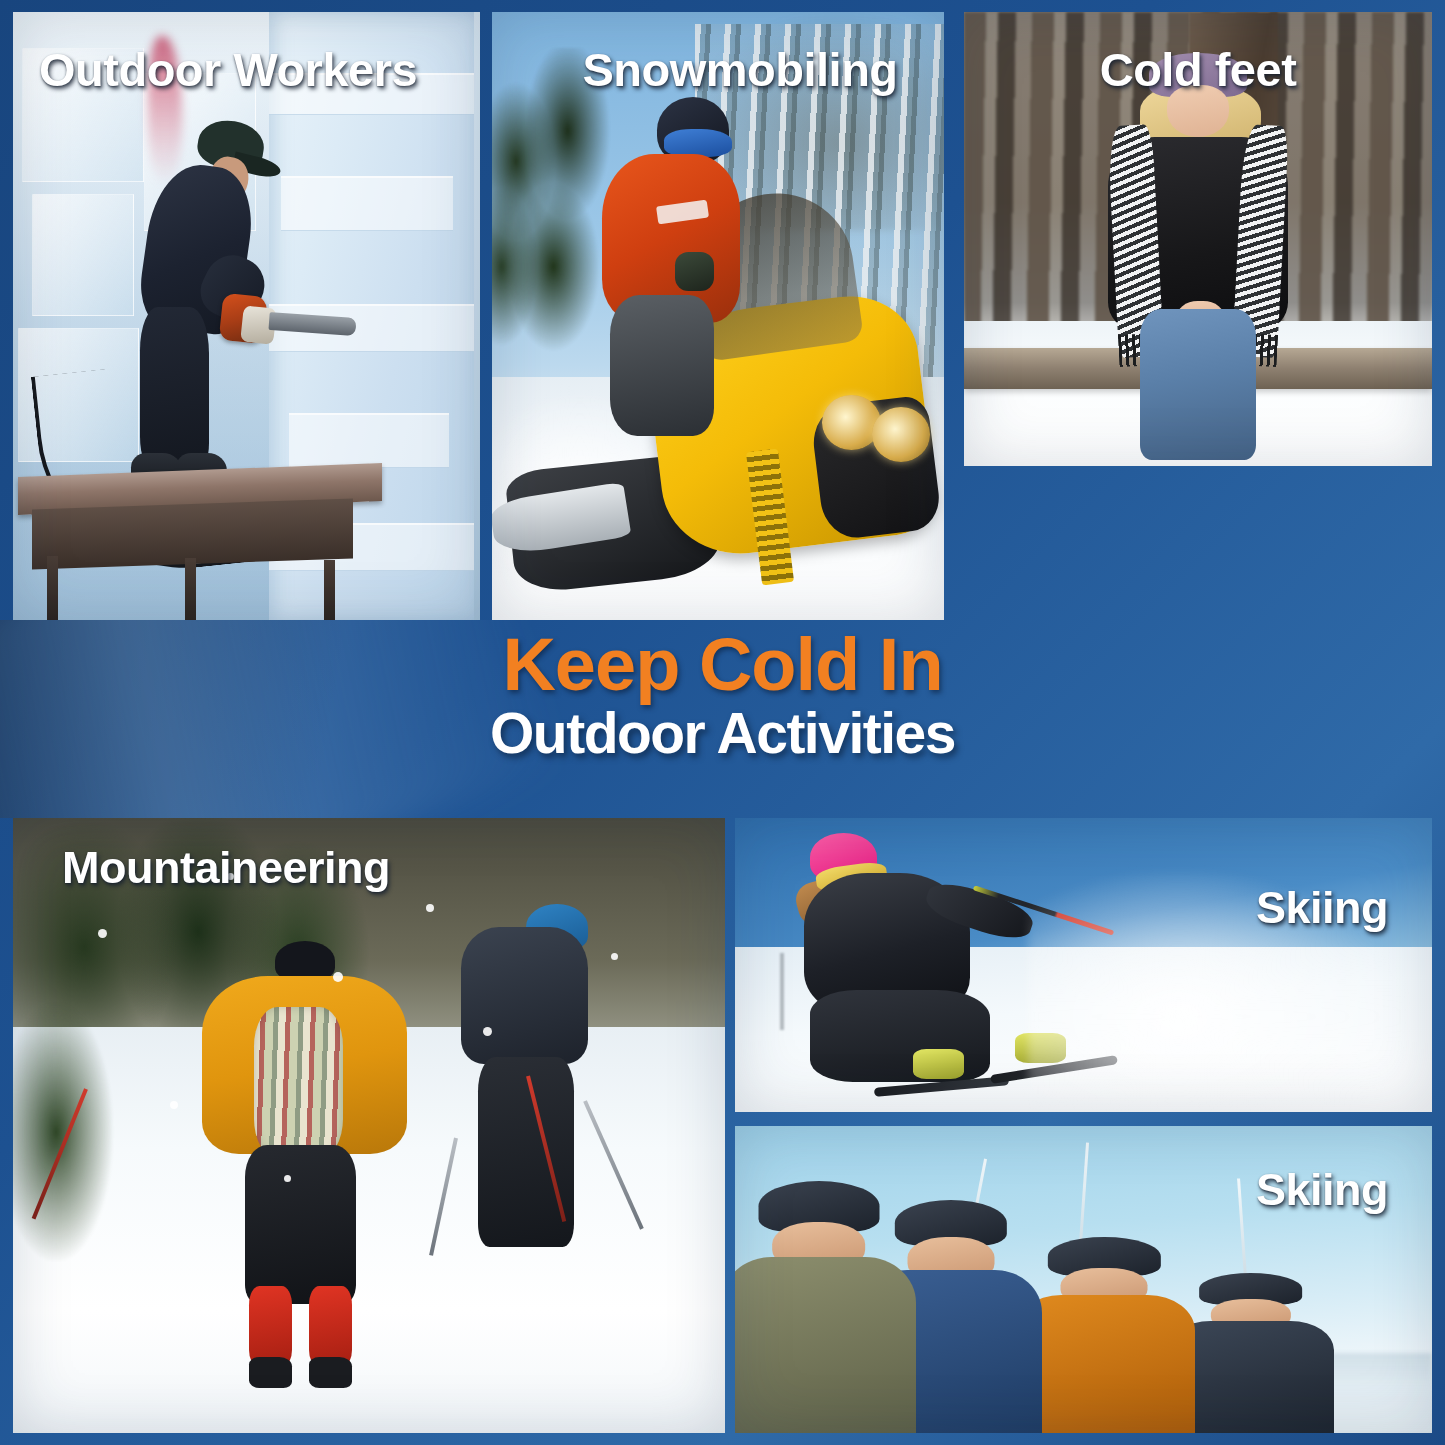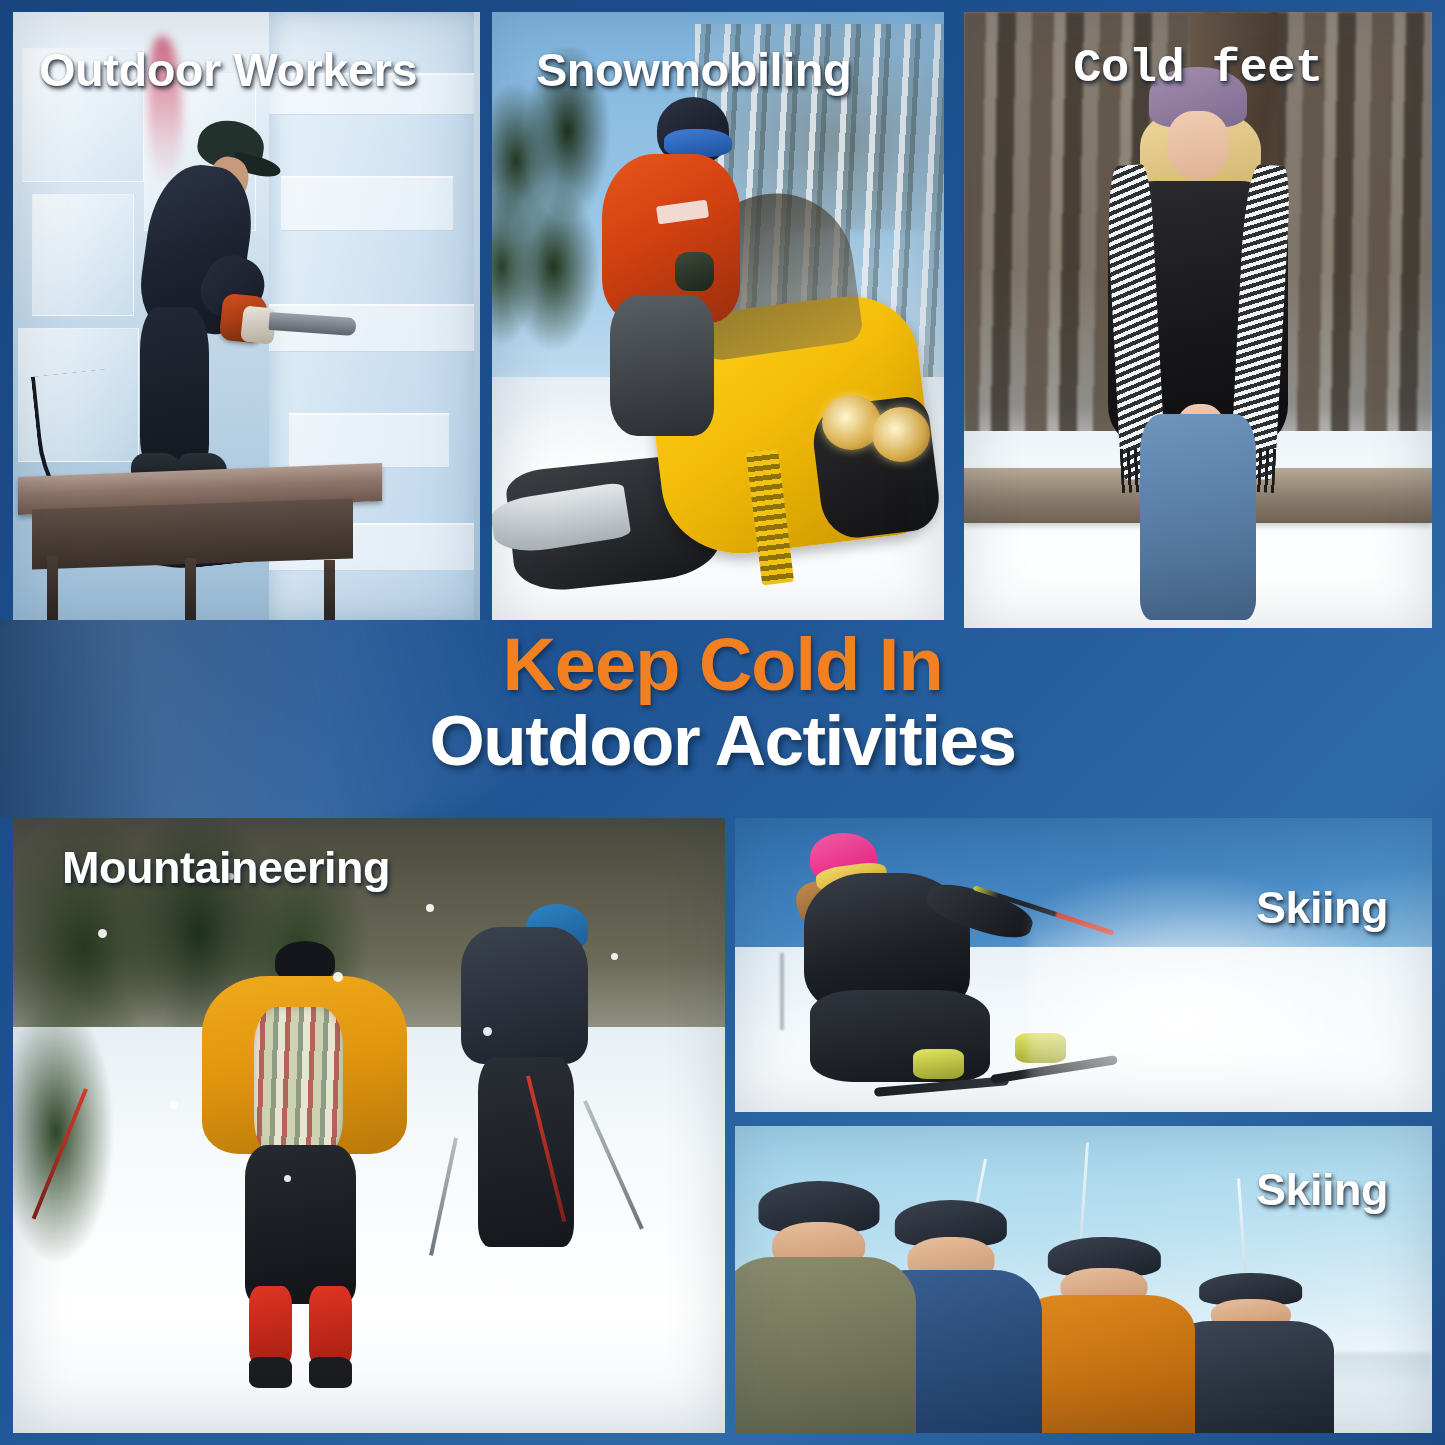--- a/index.html
+++ b/index.html
@@ -255,21 +255,21 @@
     background: linear-gradient(170deg,#5a5f64,#2b2f34);
     border-radius: 28% 24% 20% 26%;
   }
   .r-glove {
     position: absolute; left: 46%; top: 44%; width: 22%; height: 11%;
     background: linear-gradient(160deg,#3c4a3a,#1d241c);
     border-radius: 34%;
   }
 
   
-  #tile-cold { left: 964px; top: 12px; width: 468px; height: 616px; font-family: Liberation Mono, monospace; }
+  #tile-cold { left: 964px; top: 12px; width: 468px; height: 454px; }
   .forest-bg {
     position: absolute; inset: 0;
     background: linear-gradient(180deg, #8b8278 0%, #7c7468 42%, #9aa0a4 64%, #e8eef2 70%, #f6f9fb 100%);
   }
   .trunks {
     position: absolute; left: 0; top: 0; width: 100%; height: 72%;
     background:
       repeating-linear-gradient(91deg,
         rgba(96,84,72,.92) 0px, rgba(96,84,72,.92) 22px,
         rgba(150,140,126,.5) 22px, rgba(150,140,126,.5) 34px,
@@ -354,21 +354,21 @@
     position: absolute; width: 100%; text-align: center;
     font-weight: bold; line-height: 1;
     white-space: nowrap;
   }
   #headline-1 {
     top: 8px; font-size: 74px; color: #f28021;
     letter-spacing: -1px;
     text-shadow: 2px 3px 5px rgba(8,26,52,.55);
   }
   #headline-2 {
-    top: 85px; font-size: 71px; color: #ffffff;
+    top: 85px; font-size: 57px; color: #ffffff;
     letter-spacing: -1.5px;
     text-shadow: 3px 4px 6px rgba(8,26,52,.6);
   }
 
   
   #tile-mount { left: 13px; top: 818px; width: 712px; height: 615px; }
   .mt-sky {
     position: absolute; inset: 0;
     background: linear-gradient(180deg, #d6e2e8 0%, #e6eef2 25%, #f4f8fa 55%, #ffffff 100%);
   }
@@ -635,21 +635,21 @@
       <div class="rider">
         <div class="r-helmet"></div>
         <div class="r-visor"></div>
         <div class="r-jacket"></div>
         <div class="r-stripe"></div>
         <div class="r-glove"></div>
         <div class="r-pants"></div>
       </div>
       <div class="vignette"></div>
     </div>
-    <div class="caption" style="left:0;width:100%;top:30px;font-size:47px;padding-left:44px;">Snowmobiling</div>
+    <div class="caption" style="left:0;width:100%;text-align:center;top:30px;font-size:47px;padding-left:44px;">Snowmobiling</div>
   </div>
 
   <div class="tile" id="tile-cold">
     <div class="scene">
       <div class="forest-bg"></div>
       <div class="trunks"></div>
       <div class="big-trunk"></div>
       <div class="snow-ground"></div>
       <div class="bench"></div>
       <div class="woman">

